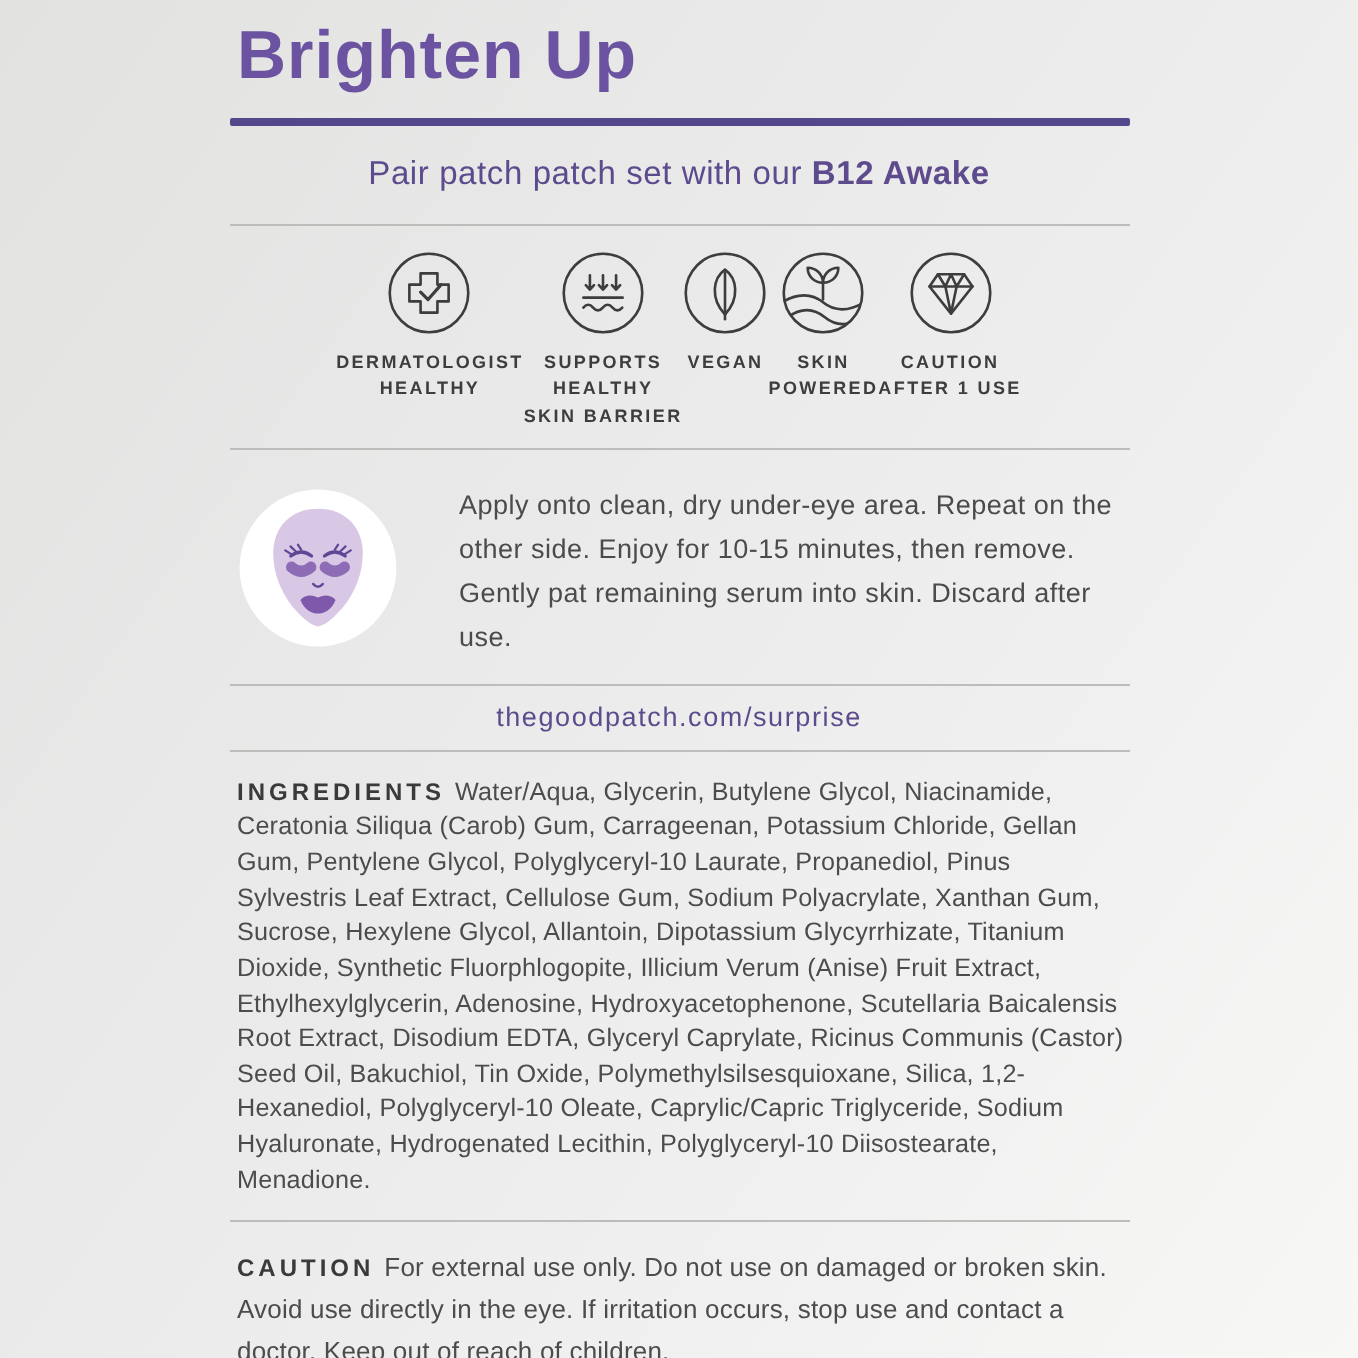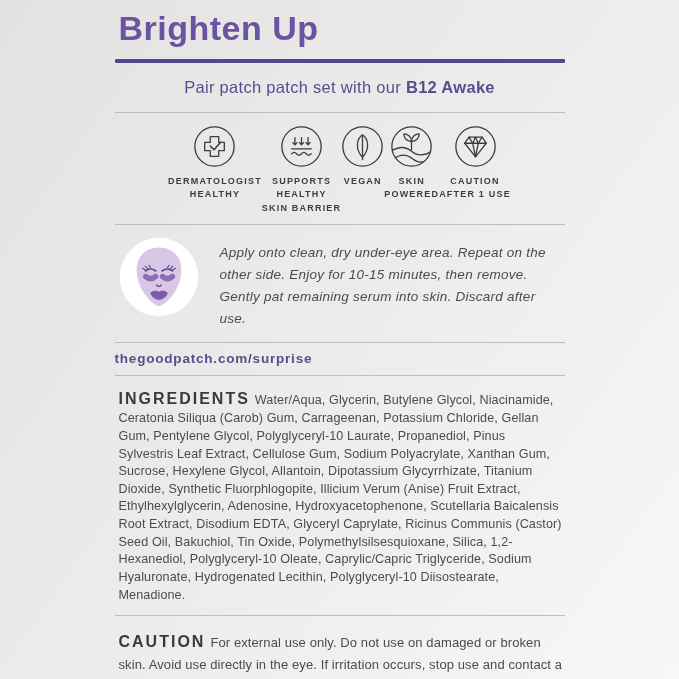--- a/index.html
+++ b/index.html
@@ -71,65 +71,64 @@
     letter-spacing:1.2px;
     line-height:1.5;
     color:var(--icon-ink);
   }
   .badge-label span{display:block;white-space:nowrap;}
   .icon-stroke{fill:none;stroke:var(--icon-ink);stroke-width:1.4;stroke-linecap:round;stroke-linejoin:round;}
 
   
   .usage{
     display:flex;
-    align-items:flex-start;
-    gap:21px;
+    align-items:center;
+    gap:31px;
     padding:12px 2px 12px 4px;
-    font-style:italic;
   }
   .face-wrap{flex:0 0 80px;height:80px;}
   .usage-text{
     flex:1;
     padding-top:5px;
     font-size:13.5px;
     line-height:1.62;
     letter-spacing:.25px;
     color:var(--body-text);
   }
   .face-skin{fill:var(--face-skin);}
   .face-accent-stroke{fill:none;stroke:var(--face-accent);stroke-width:7;stroke-linecap:round;}
   .face-dark-stroke{fill:none;stroke:var(--face-dark);stroke-width:2;stroke-linecap:round;}
   .face-lash{fill:none;stroke:var(--face-dark);stroke-width:1.4;stroke-linecap:round;}
   .face-lips{fill:var(--face-lips);}
 
   
   .link-row{
     padding:8px 0 9px;
-    text-align:left;
+    text-align:center;
     font-size:13.5px;
-    font-weight:bold;
+    font-weight:normal;
     letter-spacing:.8px;
     color:var(--brand-purple);
   }
 
   
   .textblock{
     padding:12px 2px 11px 4px;
     font-size:12.6px;
     line-height:1.40;
     letter-spacing:.1px;
     color:#4c4c4c;
   }
   .textblock.caution{line-height:1.6;font-size:13px;padding-top:13px;padding-bottom:13px;}
   .sec-label{
     font-weight:bold;
     letter-spacing:2px;
     color:#3a3a3a;
     margin-right:5px;
-    font-size:16px;
+    font-size:12px;
   }
 </style>
 </head>
 <body>
 
 <div class="content">
 
   <h1 class="title">Brighten Up</h1>
   <div class="rule"></div>
 

